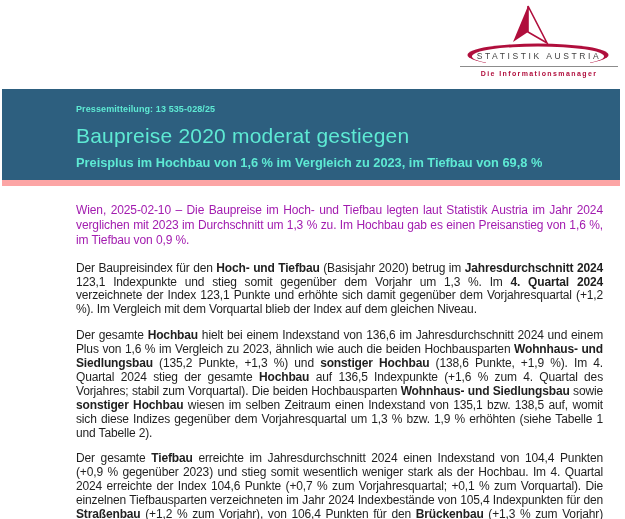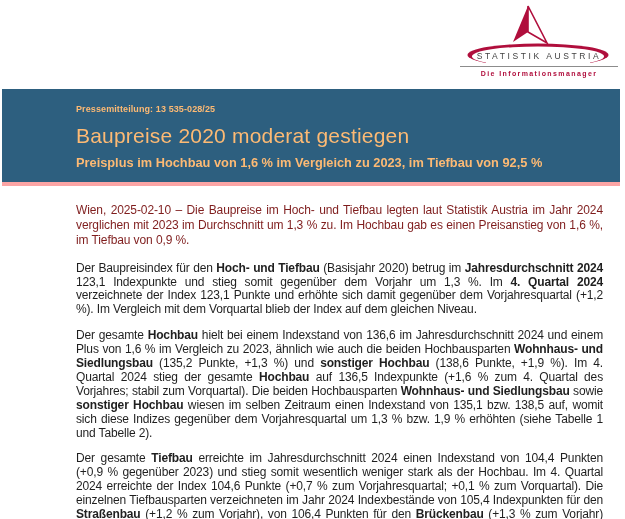--- a/index.html
+++ b/index.html
@@ -27,34 +27,34 @@
     position:absolute; top:66px; left:0; width:100%;
     text-align:center;
     font-size:7px; font-weight:700; letter-spacing:1.4px;
     color:#b00e3c; white-space:nowrap;
   }
 
   
   .banner {
     position:absolute; top:89px; left:2px; width:618px; height:97px;
     background:#2d5f7f;
-    border-bottom:4px solid #fca5a5;
+    border-bottom:6px solid #fca5a5;
     padding:14px 16px 0 74px;
-    color:#fdba74;
+    color:#5eead4;
   }
   .press-line { font-size:9px; font-weight:700; line-height:12px; letter-spacing:0.1px; }
   .banner-title { margin-top:6px; font-size:21px; font-weight:400; line-height:30px; letter-spacing:0.2px; }
   .banner-subtitle { margin-top:4px; font-size:12.8px; font-weight:700; line-height:16px; }
 
   
   .content {
     position:absolute; top:203px; left:76px; width:527px;
   }
   .lead {
-    color:#7f1d1d;
+    color:#a21caf;
     font-size:12px; line-height:15.2px;
     text-align:justify;
     letter-spacing:-0.1px;
     margin-bottom:13px;
   }
   .para {
     color:#1f1f1f;
     font-size:12px; line-height:13.9px;
     text-align:justify;
     letter-spacing:-0.15px;
@@ -78,21 +78,21 @@
       <rect x="20" y="12" width="104" height="14" fill="#ffffff"></rect>
     </svg>
     <div class="logo-wordmark">STATISTIK AUSTRIA</div>
     <div class="logo-rule"></div>
     <div class="logo-tagline">Die Informationsmanager</div>
   </div>
 
   <div class="banner">
     <div class="press-line">Pressemitteilung: 13 535-028/25</div>
     <div class="banner-title">Baupreise 2020 moderat gestiegen</div>
-    <div class="banner-subtitle">Preisplus im Hochbau von 1,6 % im Vergleich zu 2023, im Tiefbau von 92,5 %</div>
+    <div class="banner-subtitle">Preisplus im Hochbau von 1,6 % im Vergleich zu 2023, im Tiefbau von 69,8 %</div>
   </div>
 
   <div class="content">
     <p class="lead">Wien, 2025-02-10 – Die Baupreise im Hoch- und Tiefbau legten laut Statistik Austria im Jahr 2024 verglichen mit 2023 im Durchschnitt um 1,3 % zu. Im Hochbau gab es einen Preisanstieg von 1,6 %, im Tiefbau von 0,9 %.</p>
     <p class="para"><span>Der Baupreisindex für den </span><span class="bold">Hoch- und Tiefbau</span><span> (Basisjahr 2020) betrug im </span><span class="bold">Jahresdurchschnitt 2024</span><span> 123,1 Indexpunkte und stieg somit gegenüber dem Vorjahr um 1,3 %. Im </span><span class="bold">4. Quartal 2024</span><span> verzeichnete der Index 123,1 Punkte und erhöhte sich damit gegenüber dem Vorjahresquartal (+1,2 %). Im Vergleich mit dem Vorquartal blieb der Index auf dem gleichen Niveau.</span></p>
     <p class="para"><span>Der gesamte </span><span class="bold">Hochbau</span><span> hielt bei einem Indexstand von 136,6 im Jahresdurchschnitt 2024 und einem Plus von 1,6 % im Vergleich zu 2023, ähnlich wie auch die beiden Hochbausparten </span><span class="bold">Wohnhaus- und Siedlungsbau</span><span> (135,2 Punkte, +1,3 %) und </span><span class="bold">sonstiger Hochbau</span><span> (138,6 Punkte, +1,9 %). Im 4. Quartal 2024 stieg der gesamte </span><span class="bold">Hochbau</span><span> auf 136,5 Indexpunkte (+1,6 % zum 4. Quartal des Vorjahres; stabil zum Vorquartal). Die beiden Hochbausparten </span><span class="bold">Wohnhaus- und Siedlungsbau</span><span> sowie </span><span class="bold">sonstiger Hochbau</span><span> wiesen im selben Zeitraum einen Indexstand von 135,1 bzw. 138,5 auf, womit sich diese Indizes gegenüber dem Vorjahresquartal um 1,3 % bzw. 1,9 % erhöhten (siehe Tabelle 1 und Tabelle 2).</span></p>
     <p class="para"><span>Der gesamte </span><span class="bold">Tiefbau</span><span> erreichte im Jahresdurchschnitt 2024 einen Indexstand von 104,4 Punkten (+0,9 % gegenüber 2023) und stieg somit wesentlich weniger stark als der Hochbau. Im 4. Quartal 2024 erreichte der Index 104,6 Punkte (+0,7 % zum Vorjahresquartal; +0,1 % zum Vorquartal). Die einzelnen Tiefbausparten verzeichneten im Jahr 2024 Indexbestände von 105,4 Indexpunkten für den </span><span class="bold">Straßenbau</span><span> (+1,2 % zum Vorjahr), von 106,4 Punkten für den </span><span class="bold">Brückenbau</span><span> (+1,3 % zum Vorjahr) und von 103,1 Punkten für den </span><span class="bold">sonstigen Tiefbau</span><span> (+0,5 % zum Vorjahr; siehe Tabelle 3 und Tabelle 4).</span></p>
   </div>
 
 </div>

